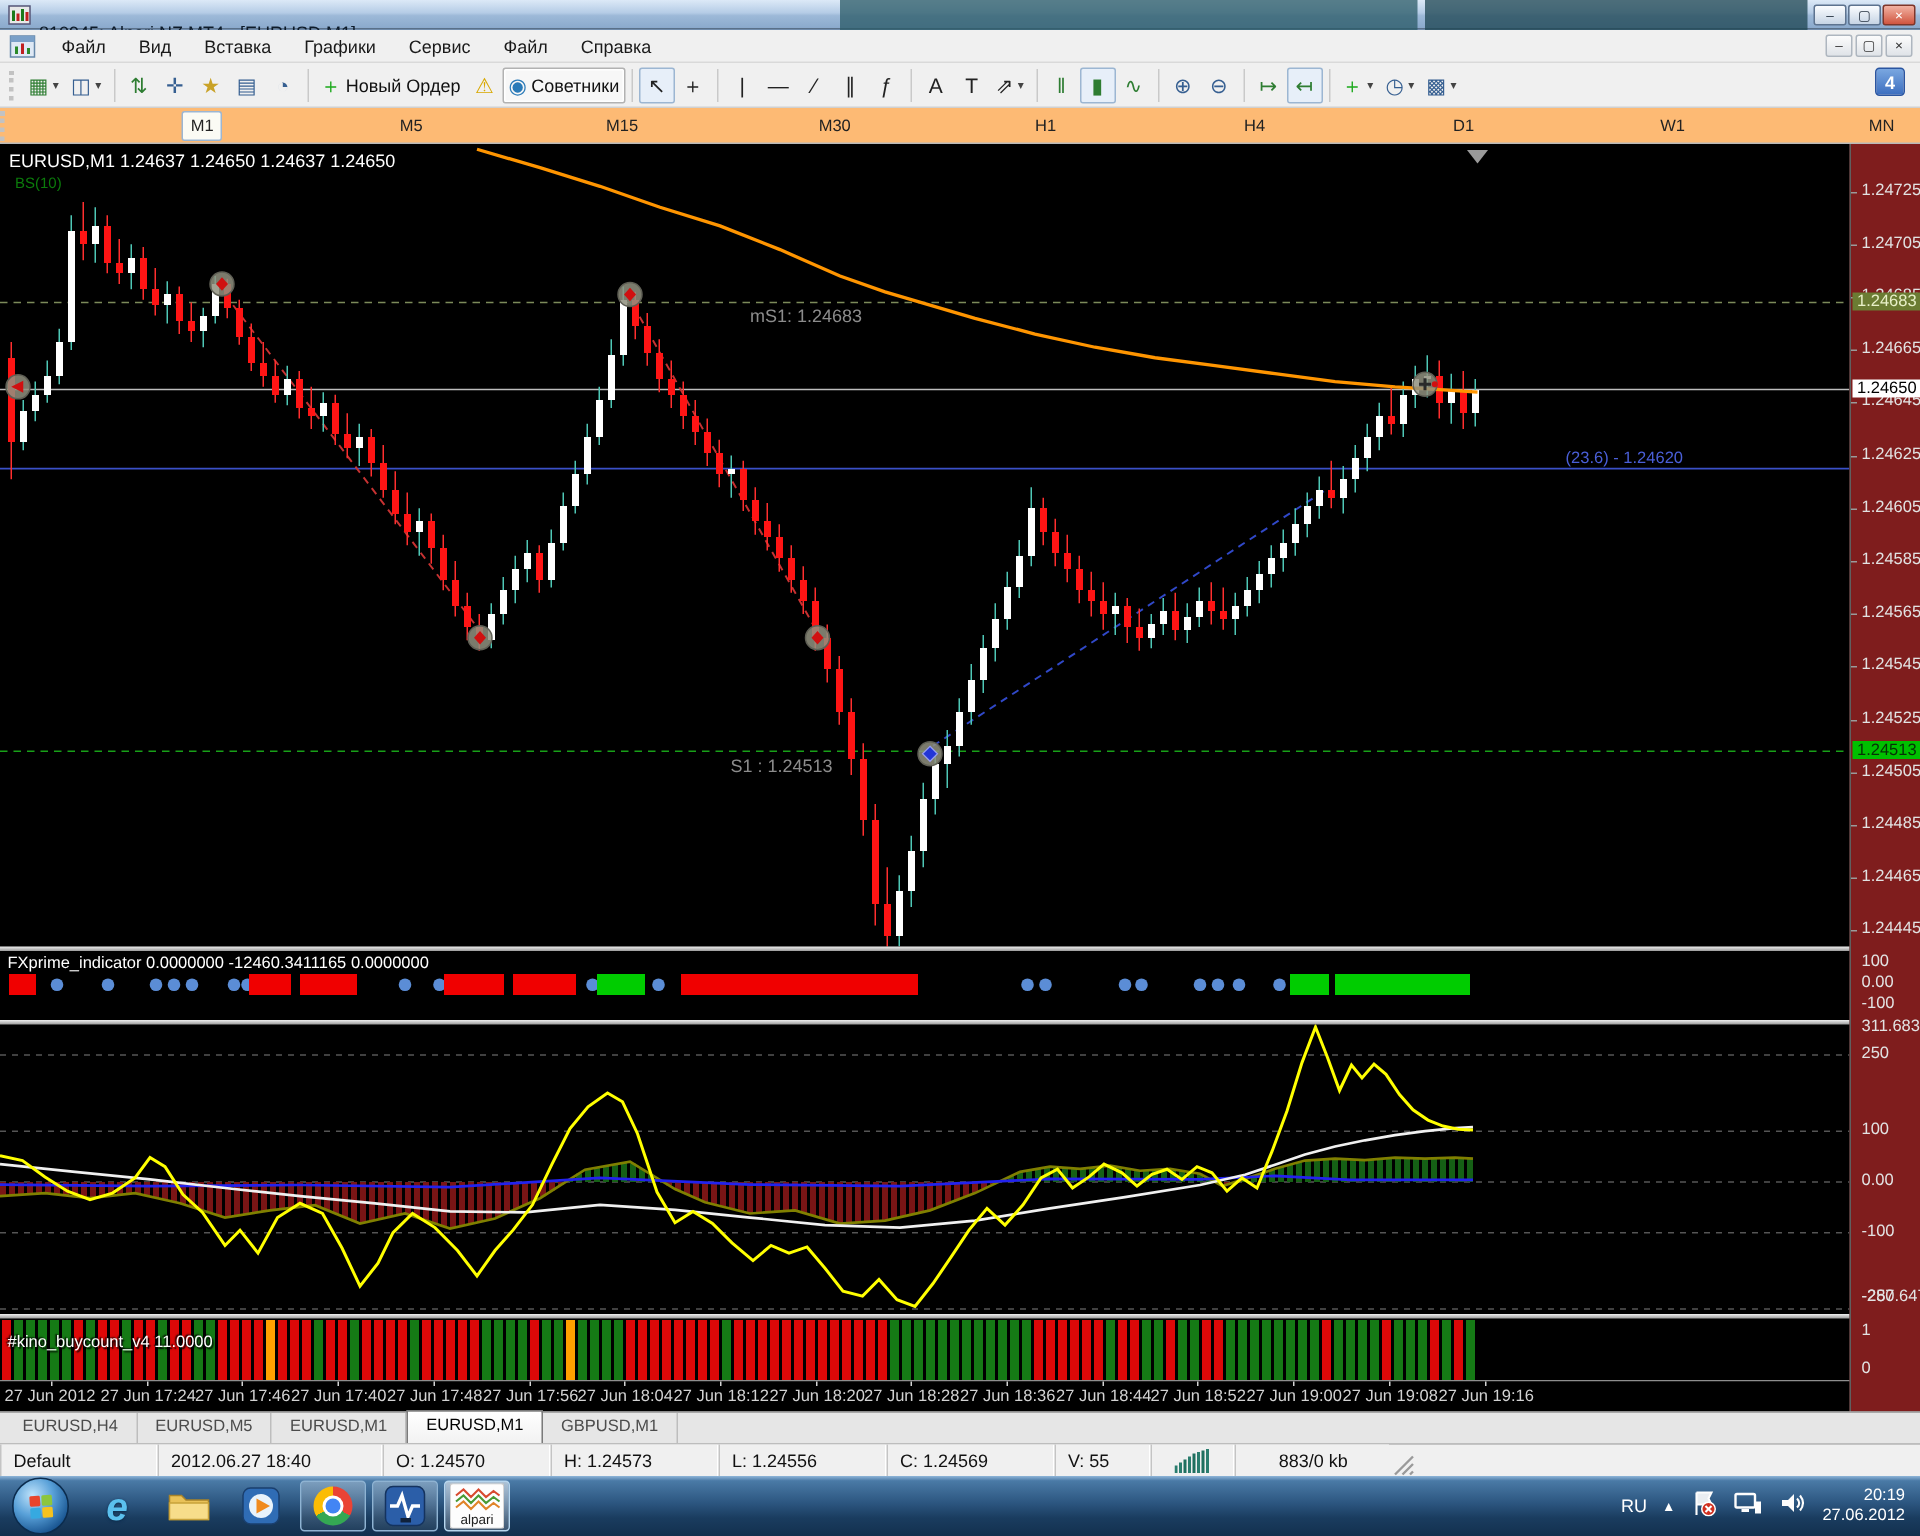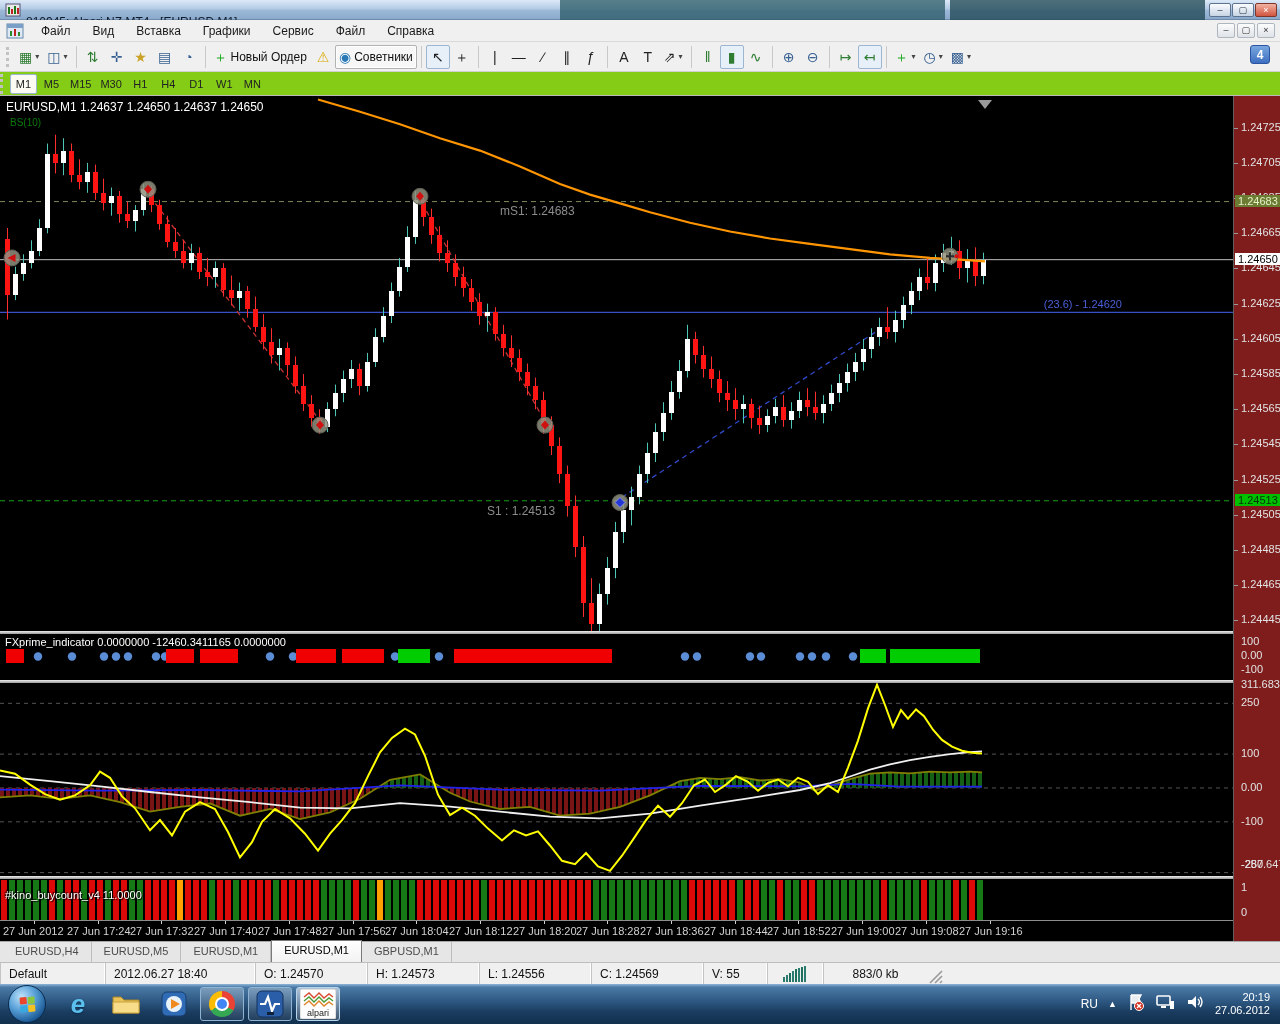--- a/index.html
+++ b/index.html
@@ -38,22 +38,22 @@
   .tb .dd{font-size:8px;color:#444;}
   .tb.pressed{background:#e7eff9;border-color:#9cb6d2;}
   .tb.toggled{background:#f7f7f7;border-color:#b2b2b2;box-shadow:inset 0 0 0 1px #fff;}
   .tsep{width:1px;height:22px;background:#c9c9c9;margin:0 4px;}
   .rowgrip{width:4px;height:20px;border-left:3px dotted #c2c2c2;margin-right:5px;}
   #chatbadge{position:absolute;right:10px;top:45px;width:20px;height:19px;border-radius:3px;
     background:linear-gradient(#7aa7e0,#3d6fc0);border:1px solid #2b55a0;color:#fff;
     font-size:12px;font-weight:bold;text-align:center;line-height:18px;}
 
   
-  #tfbar{position:absolute;left:0;top:72px;width:1280px;height:24px;background:#84cc16;
-    border-bottom:1px solid #b9b9b9;display:flex;align-items:center;justify-content:flex-start;
+  #tfbar{position:absolute;left:0;top:72px;width:1280px;height:24px;background:#fdba74;
+    border-bottom:1px solid #b9b9b9;display:flex;align-items:center;justify-content:space-between;
     padding-right:12px;}
   .tfbtn{min-width:27px;height:20px;font-size:11px;color:#222;text-align:center;line-height:18px;
     border:1px solid transparent;border-radius:2px;margin-left:1px;padding:0 3px;}
   .tfbtn.active{background:#fbfbf4;border-color:#9cb6d2;box-shadow:inset 0 0 1px #fff;}
 
   
   #chartwin{position:absolute;left:0;top:96px;width:1280px;height:845px;background:#000;}
   #chartwin svg{position:absolute;left:0;}
   .sep{position:absolute;left:0;width:1280px;height:3px;
     background:linear-gradient(#efefef,#9a9a9a);}
@@ -885,21 +885,21 @@
       </svg>
     <div class="ovl" style="left:5px;top:793px;font-size:11px;text-shadow:1px 1px 1px #000,-1px -1px 1px #000;">#kino_buycount_v4 11.0000</div>
 
     <div class="thinline" style="top:824px;"></div>
     <div id="timeaxis">
         <div class="ttick" style="left:34px"></div>
         <div class="tlab" style="left:3px">27 Jun 2012</div>
         <div class="ttick" style="left:98px"></div>
         <div class="tlab" style="left:67px">27 Jun 17:24</div>
         <div class="ttick" style="left:161px"></div>
-        <div class="tlab" style="left:130px">27 Jun 17:32</div>
+        <div class="tlab" style="left:130px">27 Jun 17:46</div>
         <div class="ttick" style="left:225px"></div>
         <div class="tlab" style="left:194px">27 Jun 17:40</div>
         <div class="ttick" style="left:289px"></div>
         <div class="tlab" style="left:258px">27 Jun 17:48</div>
         <div class="ttick" style="left:353px"></div>
         <div class="tlab" style="left:322px">27 Jun 17:56</div>
         <div class="ttick" style="left:416px"></div>
         <div class="tlab" style="left:385px">27 Jun 18:04</div>
         <div class="ttick" style="left:480px"></div>
         <div class="tlab" style="left:449px">27 Jun 18:12</div>

